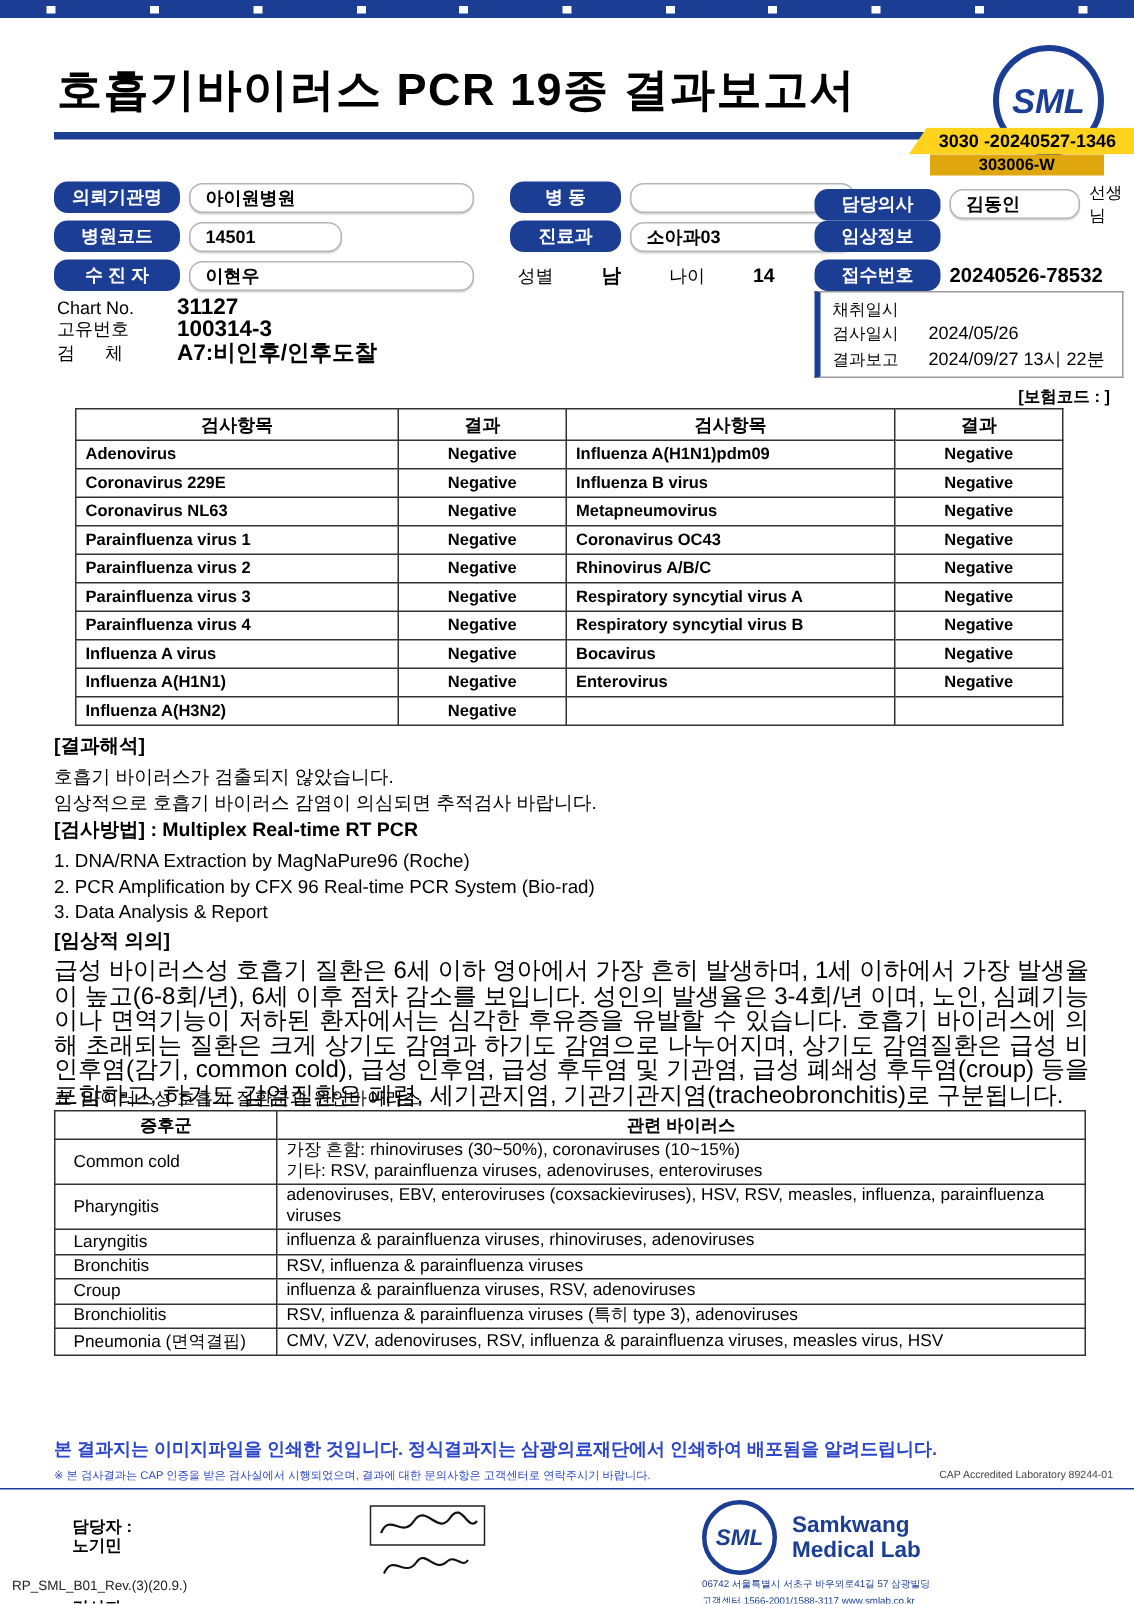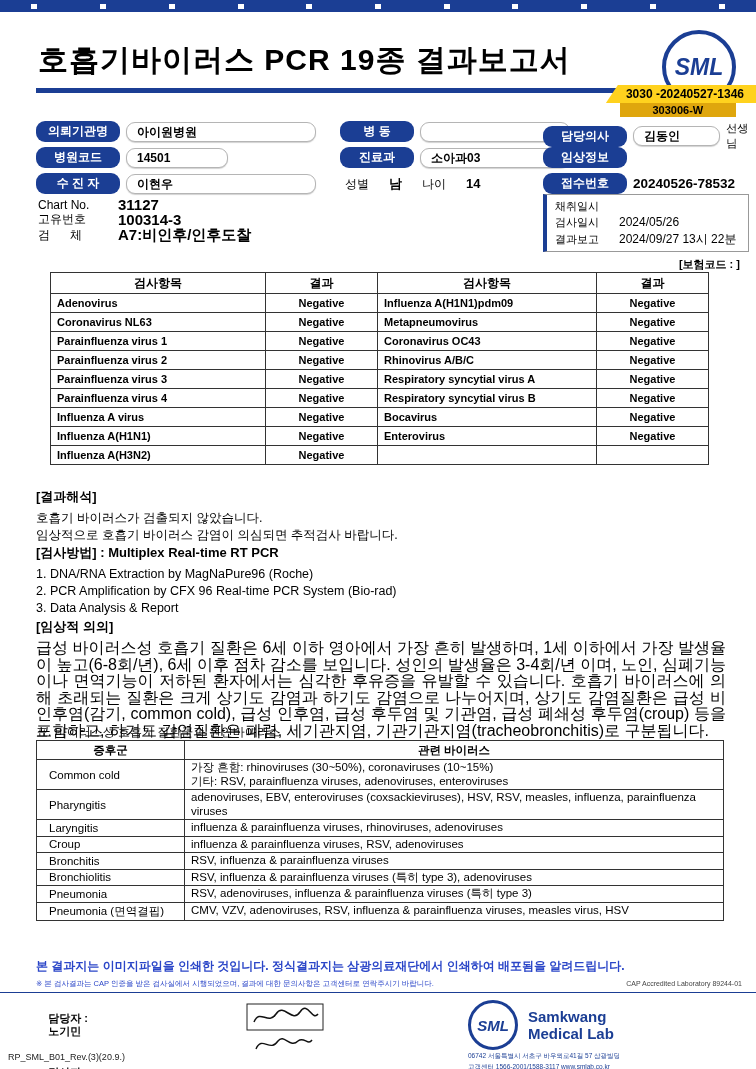--- a/index.html
+++ b/index.html
@@ -20,21 +20,21 @@
   .rib2{background:#dfa60d;font-weight:bold;font-size:11px;padding:1px 8px;width:100px;margin-left:14px;text-align:center}
   
   .row{position:absolute;display:flex;align-items:center;gap:6px}
   .pill{display:inline-block;background:#1b3e94;color:#fff;font-weight:bold;font-size:12px;text-align:center;border-radius:9px;padding:2px 0;width:84px;flex:0 0 auto}
   .pill.sm{width:74px}
   .vbox{display:inline-block;background:#fff;border:1px solid #b5b5b5;border-radius:9px;font-size:12px;font-weight:bold;padding:2px 10px;box-shadow:0 1px 1px rgba(0,0,0,.18);height:14px;line-height:14px}
   .w190{width:168px}.w150{width:128px}.w100{width:80px}.w92{width:72px}
   .suffix{font-size:11px}
   .plbl{font-size:12px;width:74px;display:inline-block}
   .pval{font-weight:bold;font-size:15px}
-  .sexage{font-size:12px;display:flex;gap:20px;align-items:baseline}
+  .sexage{font-size:12px;display:flex;gap:32px;align-items:baseline}
   .sexage b{font-size:13px}
   .recv-val{font-weight:bold;font-size:13.5px}
   .datebox{position:absolute;width:206px;border:1px solid #999;border-left:4px solid #1b3e94;padding:4px 8px;box-sizing:border-box;background:#fff}
   .drow{display:flex;gap:8px;align-items:baseline;height:16px}
   .dlbl{font-size:11px;width:56px;flex:0 0 auto}
   .dval{font-size:12px;font-weight:normal;white-space:nowrap}
   .inscode{position:absolute;top:257px;right:16px;font-size:11px;font-weight:bold}
   
   table{border-collapse:collapse;position:absolute;table-layout:fixed;background:#fff}
   .results{top:272px;left:50px;width:658px;font-size:11px}
@@ -178,20 +178,26 @@
     </tr>
   </thead>
   <tbody>
   <tr>
     <td class="name">Adenovirus</td>
     <td class="res">Negative</td>
     <td class="name">Influenza A(H1N1)pdm09</td>
     <td class="res">Negative</td>
   </tr>
 
+  <tr>
+    <td class="name">Coronavirus 229E</td>
+    <td class="res">Negative</td>
+    <td class="name">Influenza B virus</td>
+    <td class="res">Negative</td>
+  </tr>
 
   <tr>
     <td class="name">Coronavirus NL63</td>
     <td class="res">Negative</td>
     <td class="name">Metapneumovirus</td>
     <td class="res">Negative</td>
   </tr>
 
   <tr>
     <td class="name">Parainfluenza virus 1</td>
@@ -293,50 +299,43 @@
 
   <tr>
     <td class="syn">Laryngitis</td>
     <td class="vir">
       <span>influenza &amp; parainfluenza viruses, rhinoviruses, adenoviruses</span>
           <span></span>
     </td>
   </tr>
 
   <tr>
+    <td class="syn">Bronchitis</td>
+    <td class="vir">
+      <span>RSV, influenza &amp; parainfluenza viruses</span>
+          <span></span>
+    </td>
+  </tr>
+
+  <tr>
     <td class="syn">Croup</td>
     <td class="vir">
       <span>influenza &amp; parainfluenza viruses, RSV, adenoviruses</span>
           <span></span>
     </td>
   </tr>
 
   <tr>
-    <td class="syn">Bronchitis</td>
-    <td class="vir">
-      <span>RSV, influenza &amp; parainfluenza viruses</span>
-          <span></span>
-    </td>
-  </tr>
-
-  <tr>
     <td class="syn">Bronchiolitis</td>
     <td class="vir">
       <span>RSV, influenza &amp; parainfluenza viruses (특히 type 3), adenoviruses</span>
           <span></span>
     </td>
   </tr>
 
-  <tr>
-    <td class="syn">Pneumonia</td>
-    <td class="vir">
-      <span>RSV, adenoviruses, influenza &amp; parainfluenza viruses (특히 type 3)</span>
-          <span></span>
-    </td>
-  </tr>
 
   <tr>
     <td class="syn">Pneumonia (면역결핍)</td>
     <td class="vir">
       <span>CMV, VZV, adenoviruses, RSV, influenza &amp; parainfluenza viruses, measles virus, HSV</span>
           <span></span>
     </td>
   </tr>
 </tbody>
 </table>

